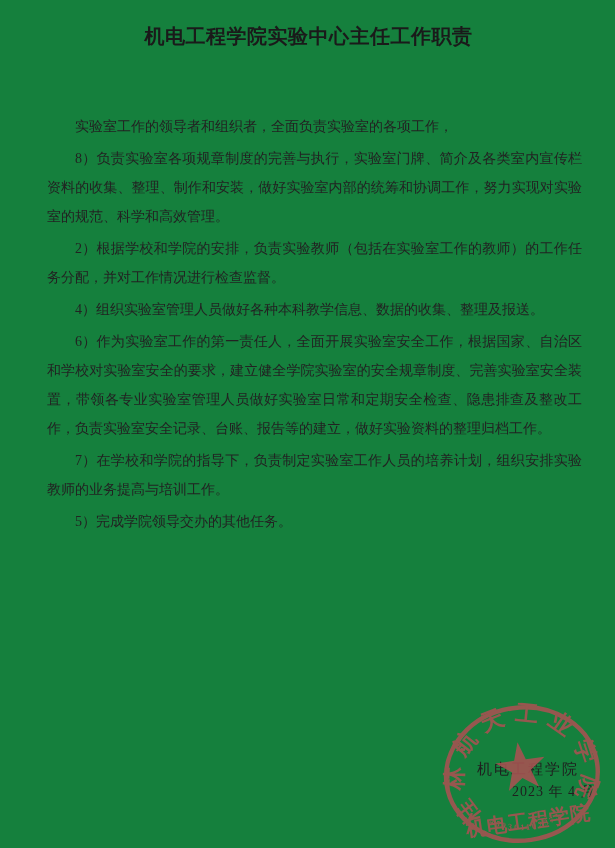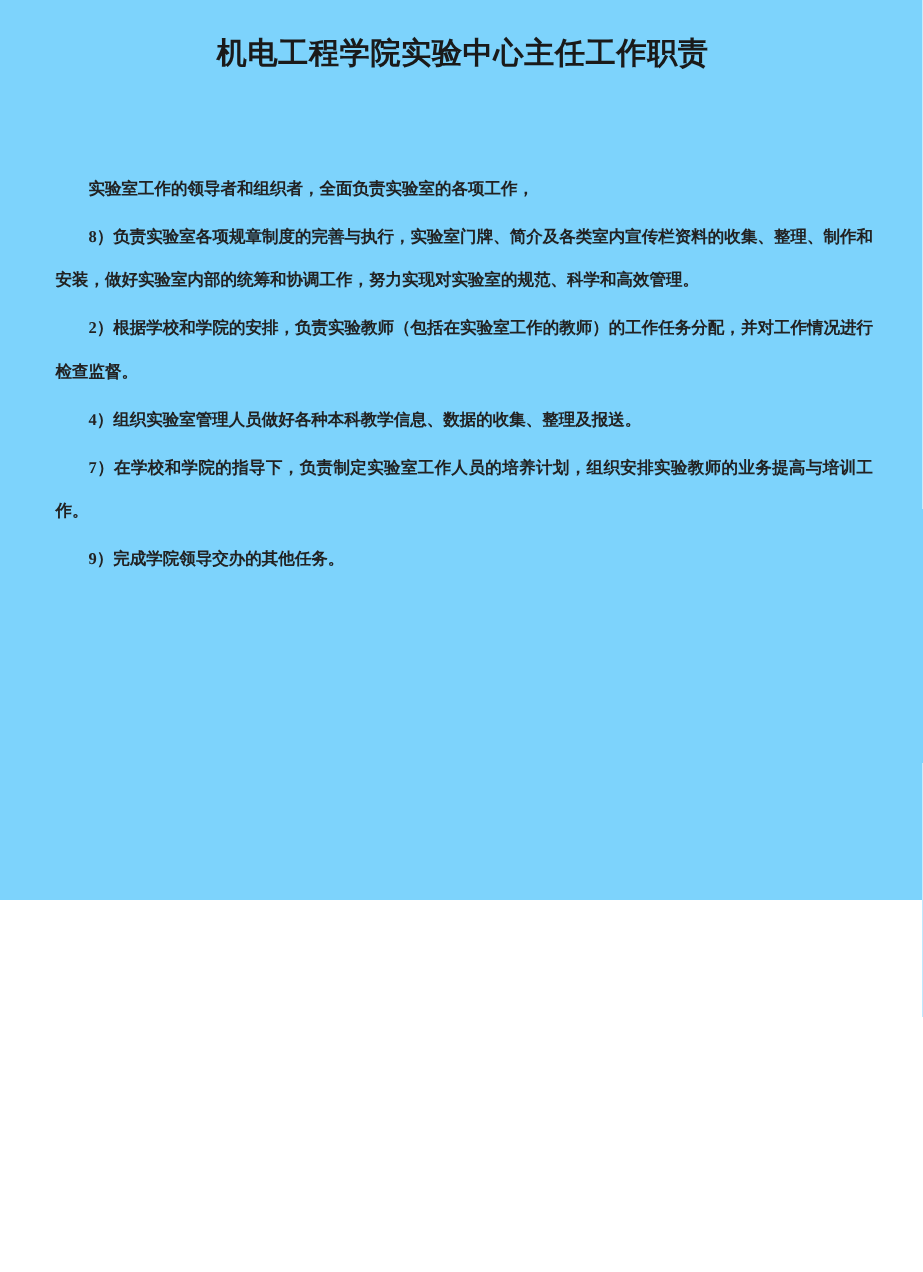--- a/index.html
+++ b/index.html
@@ -1,44 +1,43 @@
 <!DOCTYPE html>
 <html><head>
 <meta charset="utf-8">
 <style>
   html, body { margin: 0; padding: 0; background: #ffffff; }
   .page {
     position: relative;
     width: 615px;
-    height: 600px;
-    background: #7dd3fc;
+    height: 848px;
+    background: #15803d;
     font-family: "Liberation Serif", "DejaVu Serif", serif;
     color: #1e1e1e;
     overflow: hidden;
   }
   .content {
     padding: 22px 33px 0 35px;
   }
   .doc-title {
     font-size: 20px;
     font-weight: bold;
     text-align: center;
     margin: 0 0 62px 0;
     line-height: 28px;
     letter-spacing: 0.5px;
     color: #1a1a1a;
   }
   .para {
-    font-size: 11px;
+    font-size: 14px;
     line-height: 29px;
-    margin: 0 0 3px 2px;
+    margin: 0 0 3px 12px;
     text-indent: 2em;
     text-align: justify;
     color: #222222;
-    font-weight: bold;
   }
   .signature {
     position: absolute;
     color: #1f1f1f;
     white-space: nowrap;
   }
   .sig-dept {
     left: 477px;
     top: 760px;
     font-size: 15px;
@@ -65,22 +64,23 @@
 </head>
 <body>
 
 <div class="page">
   <div class="content">
     <h1 class="doc-title">机电工程学院实验中心主任工作职责</h1>
     <p class="para">实验室工作的领导者和组织者，全面负责实验室的各项工作，</p>
     <p class="para">8）负责实验室各项规章制度的完善与执行，实验室门牌、简介及各类室内宣传栏资料的收集、整理、制作和安装，做好实验室内部的统筹和协调工作，努力实现对实验室的规范、科学和高效管理。</p>
     <p class="para">2）根据学校和学院的安排，负责实验教师（包括在实验室工作的教师）的工作任务分配，并对工作情况进行检查监督。</p>
     <p class="para">4）组织实验室管理人员做好各种本科教学信息、数据的收集、整理及报送。</p>
+    <p class="para">6）作为实验室工作的第一责任人，全面开展实验室安全工作，根据国家、自治区和学校对实验室安全的要求，建立健全学院实验室的安全规章制度、完善实验室安全装置，带领各专业实验室管理人员做好实验室日常和定期安全检查、隐患排查及整改工作，负责实验室安全记录、台账、报告等的建立，做好实验资料的整理归档工作。</p>
     <p class="para">7）在学校和学院的指导下，负责制定实验室工作人员的培养计划，组织安排实验教师的业务提高与培训工作。</p>
-    <p class="para">9）完成学院领导交办的其他任务。</p>
+    <p class="para">5）完成学院领导交办的其他任务。</p>
   </div>
 
   <div class="signature sig-dept">机电工程学院</div>
   <div class="signature sig-date">2023 年 4 月</div>
 
   <div class="seal">
     <svg viewBox="0 0 162 143" xmlns="http://www.w3.org/2000/svg">
       <defs>
         <path id="ringPath" d="M 42.6 111.5 A 60 52.5 0 1 1 119.4 111.5" fill="none"></path>
         <path id="serialPath" d="M 25.9 99.2 A 63.5 55.5 0 0 0 136.1 99.2" fill="none"></path>

